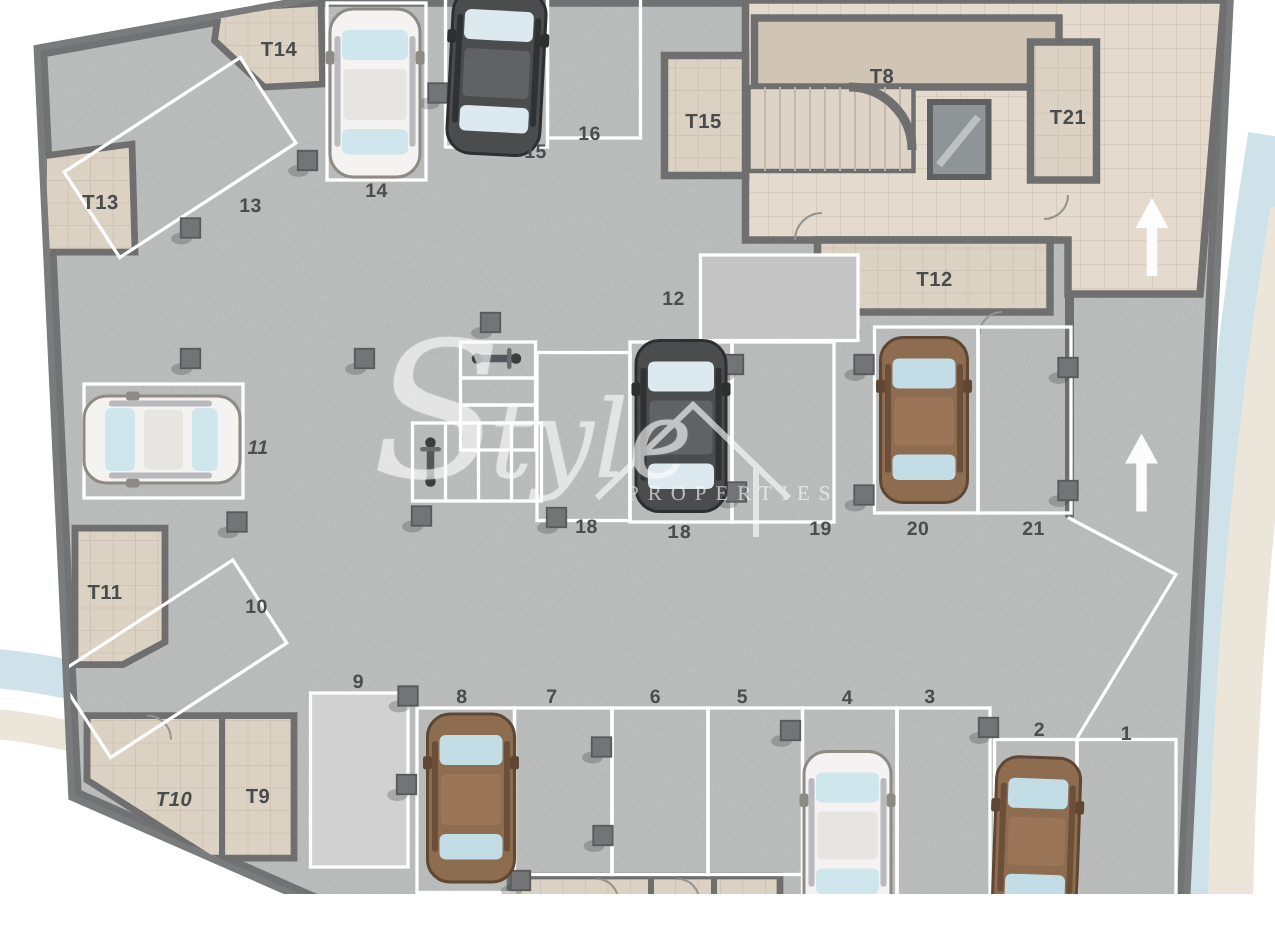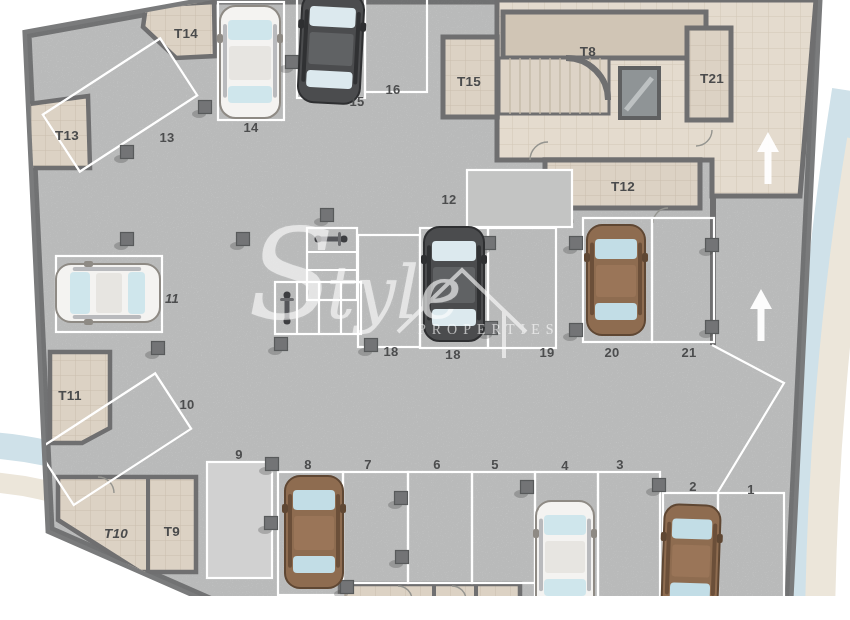--- a/index.html
+++ b/index.html
@@ -339,21 +339,21 @@
       <span class="lbl room-lbl" style="left: 363px; top: 611px;">T7</span>
       <span class="lbl " style="left: 751px; top: 489px;">1</span>
       <span class="lbl " style="left: 693px; top: 486px;">2</span>
       <span class="lbl " style="left: 620px; top: 464px;">3</span>
       <span class="lbl " style="left: 565px; top: 465px;">4</span>
       <span class="lbl " style="left: 495px; top: 464px;">5</span>
       <span class="lbl " style="left: 437px; top: 464px;">6</span>
       <span class="lbl " style="left: 368px; top: 464px;">7</span>
       <span class="lbl " style="left: 308px; top: 464px;">8</span>
       <span class="lbl " style="left: 239px; top: 454px;">9</span>
-      <span class="lbl " style="left: 171px; top: 404px; margin-left: 16px;">10</span>
+      <span class="lbl " style="left: 171px; top: 404px;">10</span>
       <span class="lbl " style="left: 172px; top: 298px; font-style: italic;">11</span>
       <span class="lbl " style="left: 449px; top: 199px;">12</span>
       <span class="lbl " style="left: 167px; top: 137px;">13</span>
       <span class="lbl " style="left: 251px; top: 127px;">14</span>
       <span class="lbl " style="left: 357px; top: 101px;">15</span>
       <span class="lbl " style="left: 393px; top: 89px;">16</span>
       <span class="lbl " style="left: 391px; top: 351px;">18</span>
       <span class="lbl " style="left: 453px; top: 355px; font-family: Liberation Mono, monospace;">18</span>
       <span class="lbl " style="left: 535px; top: 352px; margin-left: 12px;">19</span>
       <span class="lbl " style="left: 612px; top: 352px;">20</span>

